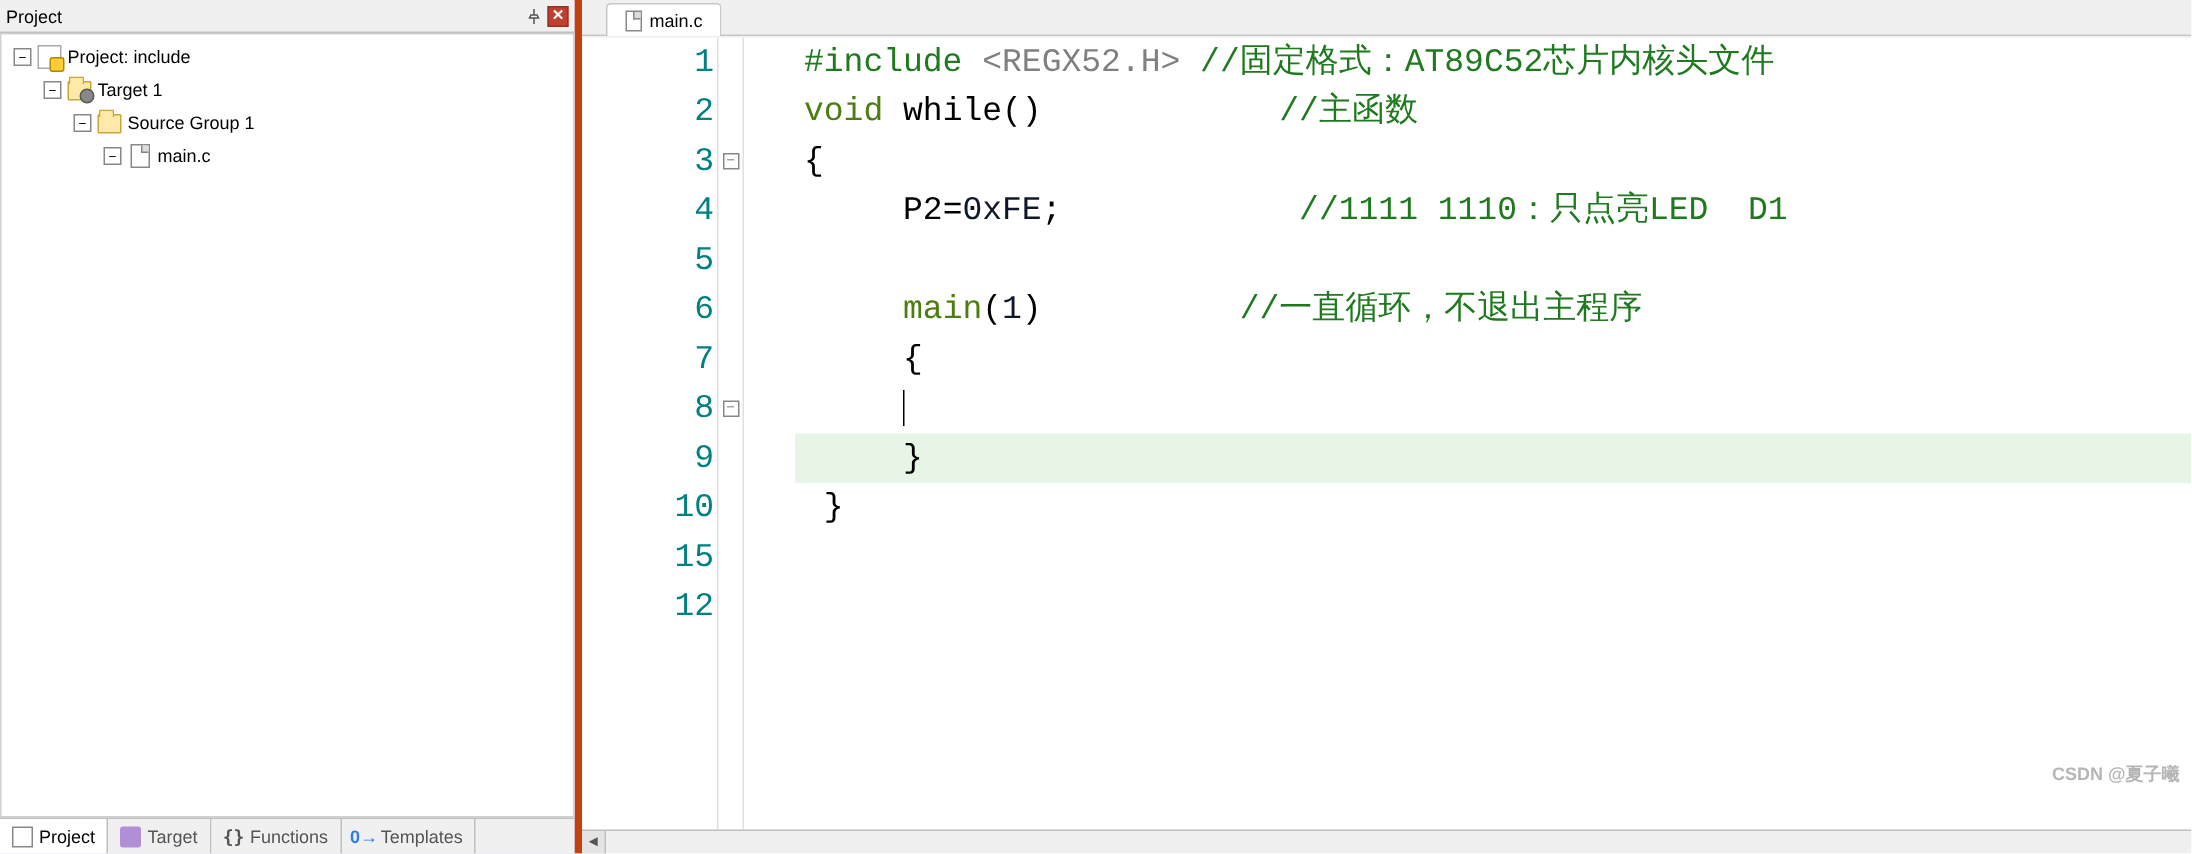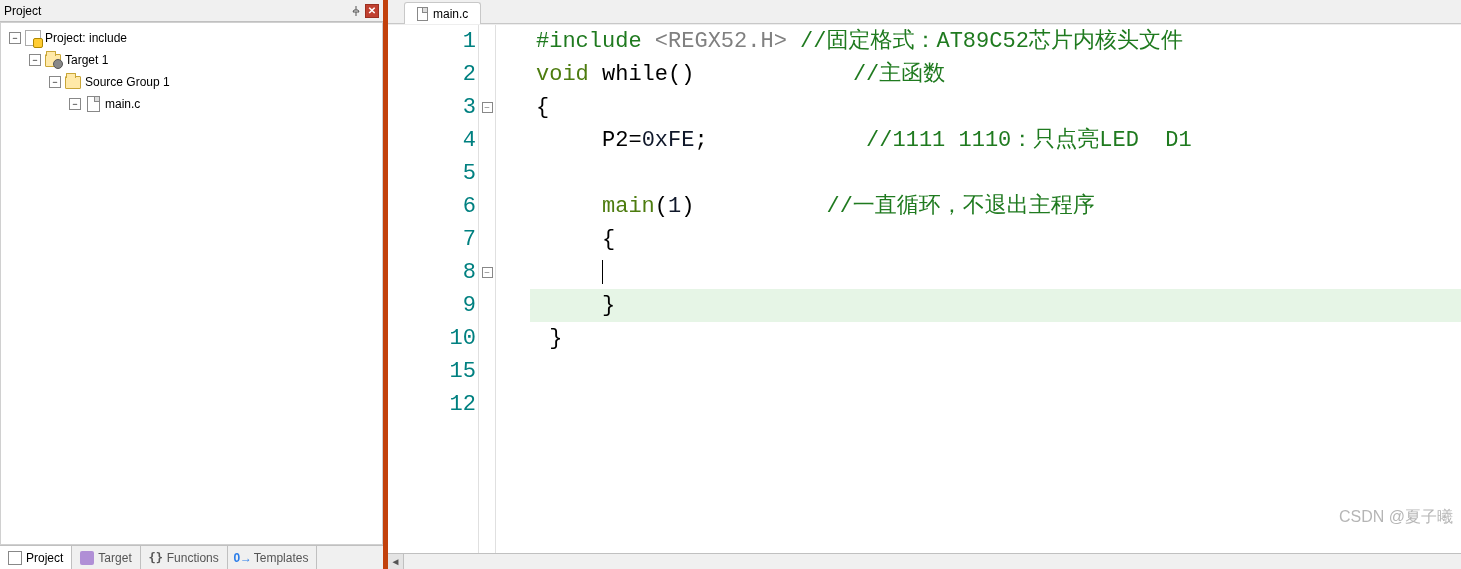--- a/index.html
+++ b/index.html
@@ -302,24 +302,25 @@
     background: #e4e4e4;
     border-right: 1px solid #c0c0c0;
     cursor: pointer;
     font-size: 10px;
     color: #555;
   }
   .watermark {
     position: absolute;
     right: 8px;
     bottom: 20px;
-    font-size: 16px;
+    font-size: 12px;
     color: rgba(120,120,120,0.55);
     font-family: sans-serif;
     pointer-events: none;
+    font-weight: bold;
   }
 </style>
 </head>
 <body>
 
 <div class="app">
 
   <div class="proj-panel">
     <div class="panel-header">
       <span class="panel-header-title">Project</span>

